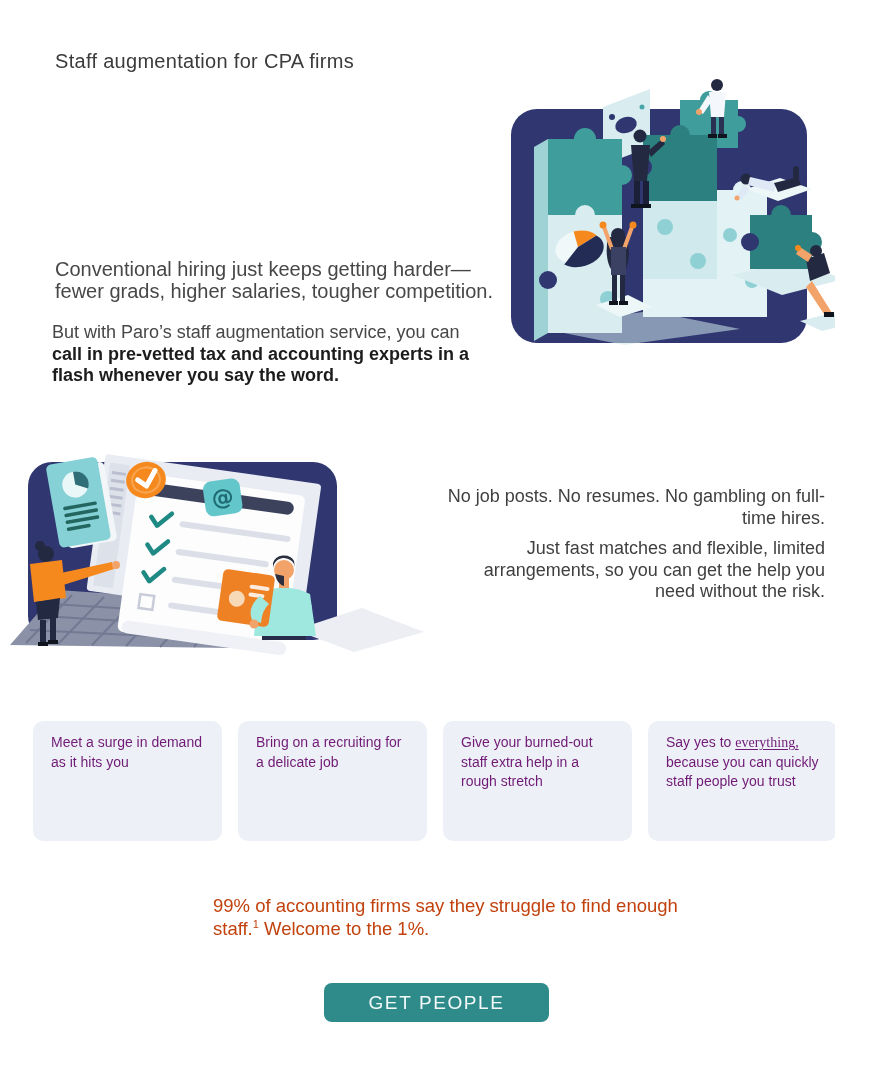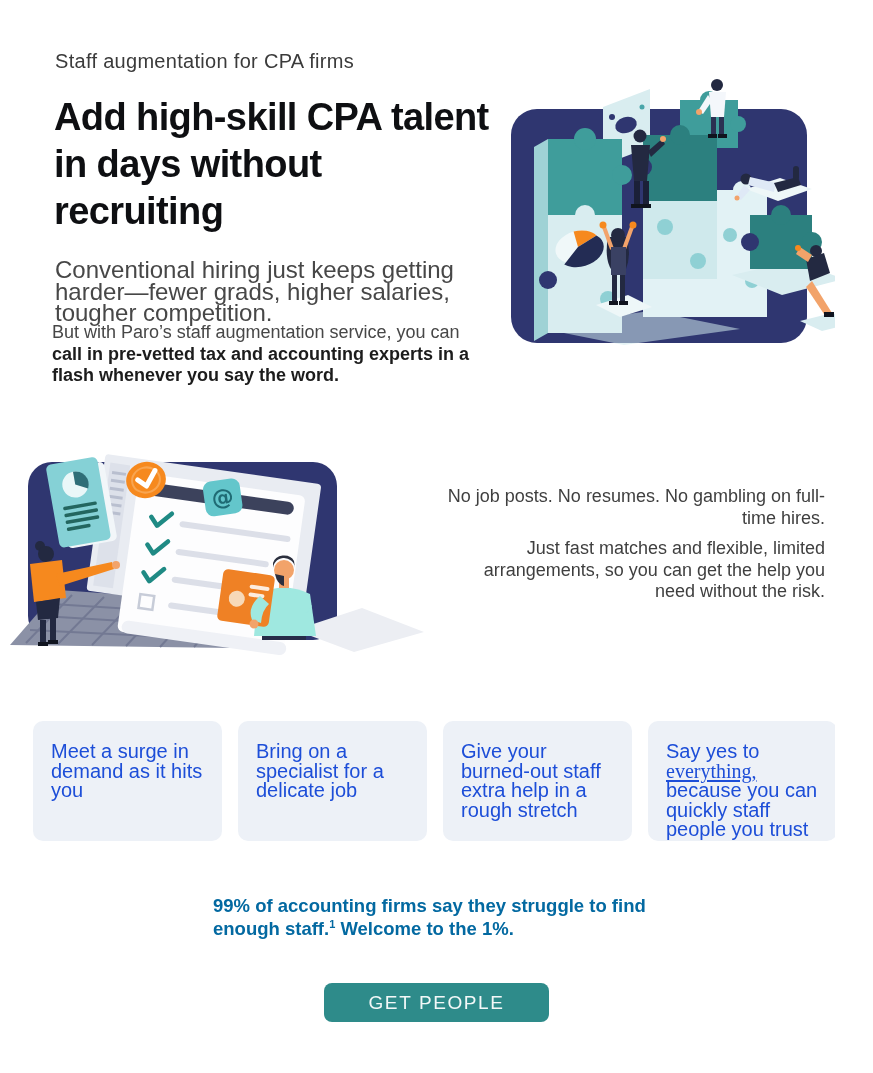--- a/index.html
+++ b/index.html
@@ -12,63 +12,62 @@
     position:absolute; left:55px; top:50px;
     font-size:20px; color:#3b3b3b; letter-spacing:0.3px; font-weight:400;
   }
   .heading {
     position:absolute; left:54px; top:94px; width:440px;
     font-size:38px; line-height:47px; font-weight:800; color:#0e0f12;
     letter-spacing:-0.6px;
   }
   .hero-p1 {
     position:absolute; left:55px; top:259px; width:445px;
-    font-size:24px; line-height:21.5px; color:#474747;
+    font-size:20px; line-height:21.5px; color:#474747;
   }
   .hero-p2 {
     position:absolute; left:52px; top:322px; width:418px;
     font-size:18px; line-height:21.5px; color:#474747;
   }
   .hero-p2 b { color:#1c1c1c; font-weight:700; }
   .ill { position:absolute; display:block; }
   .ill-puzzle { left:500px; top:75px; width:360px; height:280px; }
   .ill-laptop { left:0px; top:438px; width:430px; height:232px; }
   .benefits {
     position:absolute; left:440px; top:486px; width:385px;
     font-size:18px; line-height:21.5px; color:#3f3f3f;text-align:right;
   }
   .benefits p + p { margin-top:9px; }
   .cards {
     position:absolute; left:33px; top:721px; display:flex; gap:16px;
   }
   .card {
     width:189px; height:120px; background:#edf1f7; border-radius:10px;
-    padding:21px 18px; font-size:20px; line-height:19.5px; color:#1d4ed8;
+    padding:12px 18px; font-size:14px; line-height:19.5px; color:#701a75;
   }
   .card u { text-decoration:underline; text-underline-offset:2px;font-family:Liberation Serif, serif; }
   .statement {
     position:absolute; left:213px; top:895px; width:468px;
-    font-size:18.5px; line-height:22.5px; color:#0369a1;font-weight:bold;
+    font-size:18.5px; line-height:22.5px; color:#c2410c;
   }
   .statement sup { font-size:11px; vertical-align:super; line-height:0; }
   .cta {
     position:absolute; left:324px; top:983px; width:225px; height:39px;
     background:#2e8b8a; border:none; border-radius:8px; cursor:pointer;
     color:#f3f8f8; font-family:"Liberation Sans", sans-serif;
     font-size:19px; letter-spacing:1.6px; font-weight:400;
   }
 </style>
 </head>
 <body>
 
 <div class="page">
 
   <div class="eyebrow">Staff augmentation for CPA firms</div>
 
-  <h1 class="heading">Add high-skill CPA talent in days without recruiting</h1>
 
   <p class="hero-p1">Conventional hiring just keeps getting harder—fewer grads, higher salaries, tougher competition.</p>
 
   <p class="hero-p2"><span>But with Paro’s staff augmentation service, you can </span><b>call in pre-vetted tax and accounting experts in a flash whenever you say the word.</b></p>
 
   <svg class="ill ill-puzzle" viewBox="0 0 360 280" aria-hidden="true">
     <rect x="11" y="34" width="296" height="234" rx="26" fill="#2f3670"></rect>
 
     <polygon points="34,252 150,236 240,254 124,270" fill="#cfe9ec" opacity="0.55"></polygon>
 
@@ -283,21 +282,21 @@
   <div class="benefits">
     <p>No job posts. No resumes. No gambling on full-time hires.</p>
     <p>Just fast matches and flexible, limited arrangements, so you can get the help you need without the risk.</p>
   </div>
 
   <div class="cards">
     <div class="card">
       <span>Meet a surge in demand as it hits you</span>
     </div>
     <div class="card">
-      <span>Bring on a specialist for a delicate job</span>
+      <span>Bring on a recruiting for a delicate job</span>
     </div>
     <div class="card">
       <span>Give your burned-out staff extra help in a rough stretch</span>
     </div>
     <div class="card">
       <span>Say yes to </span><u>everything,</u><span> because you can quickly staff people you trust</span>
     </div>
   </div>
 
   <p class="statement"><span>99% of accounting firms say they struggle to find enough staff.</span><sup>1</sup><span> Welcome to the 1%.</span></p>

